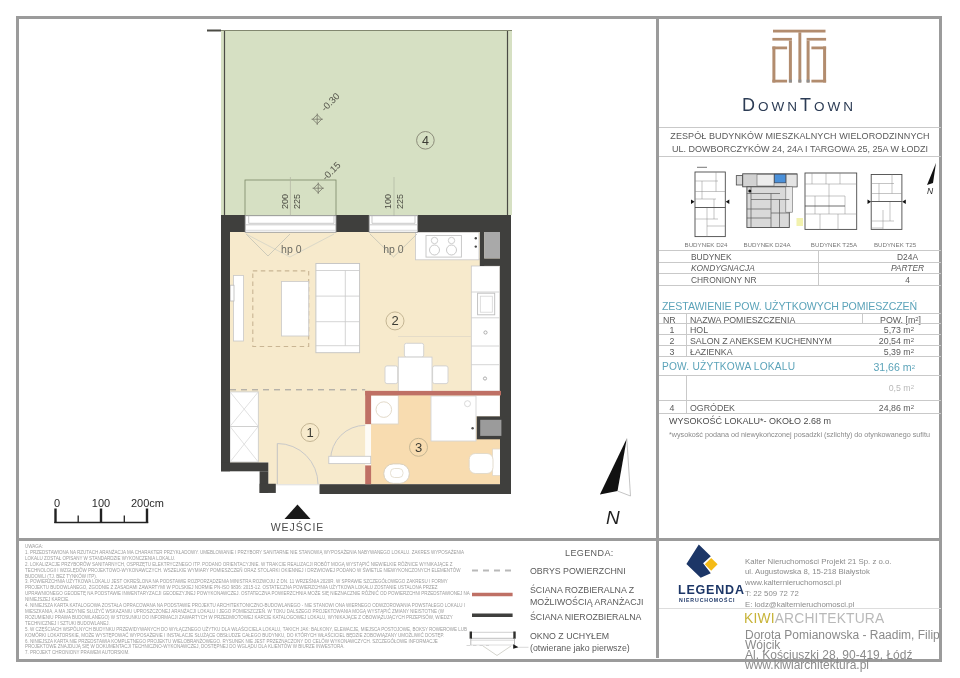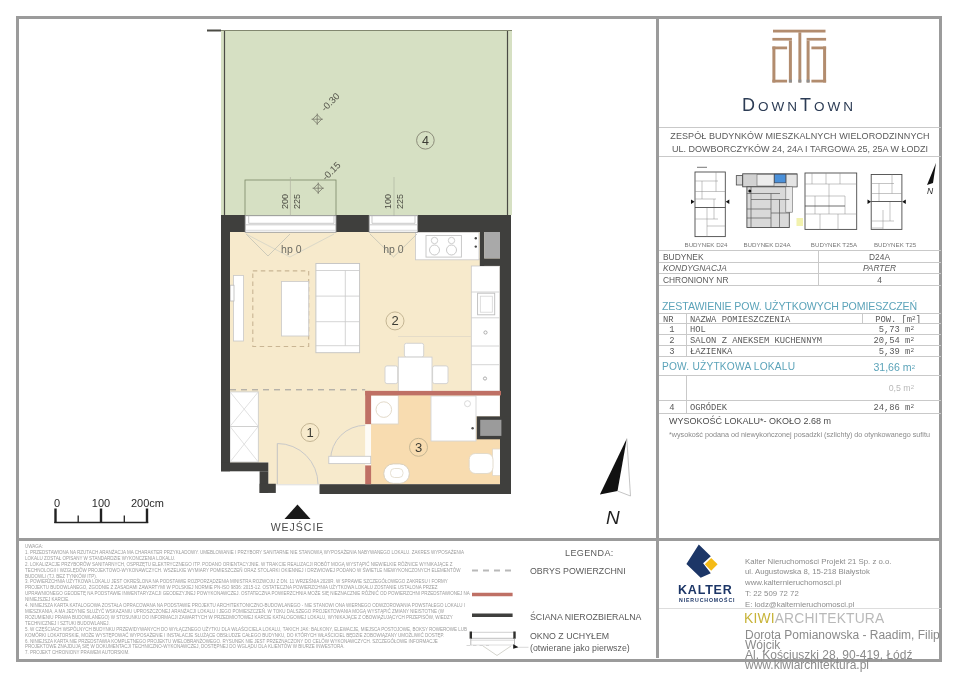--- a/index.html
+++ b/index.html
@@ -11,27 +11,27 @@
   #hdiv{left:17px;top:538px;width:922px;height:3px;background:#9b9b9b;}
   svg{display:block;}
   #plansvg{left:0;top:0;}
   
   .addr{left:660px;top:0px;width:280px;text-align:center;color:#5a5a5a;white-space:nowrap;}
   #addr1{top:131px;font-size:9px;letter-spacing:0.1px;}
   #addr2{top:143.5px;font-size:9px;letter-spacing:0px;}
   .hline{background:#c9c9c9;height:1px;}
   .blabel{top:241px;font-size:6.2px;color:#777;text-align:center;width:70px;}
   
-  .t1row{left:659px;width:255px;height:11.2px;font-size:8.4px;color:#5a5a5a;}
+  .t1row{left:687px;width:255px;height:11.2px;font-size:8.4px;color:#5a5a5a;}
   .t1row .lab{position:absolute;left:4px;top:1.5px;}
   .t1row .val{position:absolute;left:159px;width:123px;text-align:center;top:1.5px;}
   
   .teal{color:#5ba3b9;}
   .gray{color:#b9b9b9;}
-  .cell{position:absolute;font-size:8.8px;color:#5a5a5a;font-family:Liberation Mono, monospace;}
+  .cell{position:absolute;font-size:8.8px;color:#5a5a5a;}
   sup{font-size:6px;vertical-align:2px;}
 </style>
 </head>
 <body>
 <div id="page">
 
   <div class="abs" id="frame"></div>
   <div class="abs" id="vdiv"></div>
   <div class="abs" id="hdiv"></div>
 
@@ -89,39 +89,40 @@
   <div class="abs cell" style="left:663px;top:403px;width:18px;text-align:center;">4</div>
   <div class="abs cell" style="left:690px;top:403px;text-align:center;">OGRÓDEK</div>
   <div class="abs cell" style="left:833px;top:403px;width:81px;text-align:right;">24,86 m<sup>2</sup></div>
   <div class="abs hline" style="left:659px;top:412.7px;width:282px;"></div>
   <div class="abs" style="left:685.5px;top:312.5px;width:1px;height:43.6px;background:#c9c9c9;"></div>
   <div class="abs" style="left:685.5px;top:374.6px;width:1px;height:38.1px;background:#c9c9c9;"></div>
   <div class="abs" style="left:861.5px;top:312.5px;width:1px;height:10.7px;background:#c9c9c9;"></div>
   <div class="abs" style="left:669px;top:416px;font-size:9px;color:#4c4c4c;">WYSOKOŚĆ LOKALU*- OKOŁO 2.68 m</div>
   <div class="abs" style="left:669px;top:429.5px;font-size:7.2px;color:#8a8a8a;">*wysokość podana od niewykończonej posadzki (szlichty) do otynkowanego sufitu</div>
 
-  <div class="abs" style="left:678px;top:583px;font-size:12.5px;font-weight:bold;color:#1c3667;letter-spacing:0.8px;">KALTER</div>
+  <div class="abs" style="left:678px;top:583px;font-size:12.5px;font-weight:bold;color:#1c3667;letter-spacing:0.8px;">LEGENDA</div>
   <div class="abs" style="left:679px;top:596.5px;font-size:5.2px;font-weight:bold;color:#1c3667;letter-spacing:0.9px;">NIERUCHOMOŚCI</div>
   <div class="abs" style="left:745px;top:556.5px;font-size:7.8px;color:#8b8b8b;line-height:10.75px;">Kalter Nieruchomości Projekt 21 Sp. z o.o.<br>ul. Augustowska 8, 15-218 Białystok<br>www.kalternieruchomosci.pl<br>T: 22 509 72 72<br>E: lodz@kalternieruchomosci.pl</div>
   <div class="abs hline" style="left:659px;top:607.5px;width:282px;background:#ddd;"></div>
   <div class="abs" style="left:744px;top:611px;font-size:13.8px;letter-spacing:0.2px;"><span style="color:#c8b43a;">KIWI</span><span style="color:#b9b9b9;">ARCHITEKTURA</span></div>
   <div class="abs" style="left:745px;top:629.5px;font-size:12px;color:#8b8b8b;line-height:10.2px;">Dorota Pomianowska - Raadim, Filip Wójcik<br>Al. Kościuszki 28, 90-419, Łódź<br>www.kiwiarchitektura.pl</div>
 
   <div class="abs" style="left:25px;top:544px;width:445px;font-size:4.5px;line-height:5.9px;color:#9b9b9b;">
   UWAGA:<br>
   1. PRZEDSTAWIONA NA RZUTACH ARANŻACJA MA CHARAKTER PRZYKŁADOWY. UMEBLOWANIE I PRZYBORY SANITARNE NIE STANOWIĄ WYPOSAŻENIA NABYWANEGO LOKALU. ZAKRES WYPOSAŻENIA LOKALU ZOSTAŁ OPISANY W STANDARDZIE WYKONCZENIA LOKALU.<br>
   2. LOKALIZACJE PRZYBORÓW SANITARNYCH, OSPRZĘTU ELEKTRYCZNEGO ITP. PODANO ORIENTACYJNIE. W TRAKCIE REALIZACJI ROBÓT MOGĄ WYSTĄPIĆ NIEWIELKIE RÓŻNICE WYNIKAJĄCE Z TECHNOLOGII I WZGLĘDÓW PROJEKTOWO-WYKONAWCZYCH. WSZELKIE WYMIARY POMIESZCZEŃ ORAZ STOLARKI OKIENNEJ I DRZWIOWEJ PODANO W ŚWIETLE NIEWYKONCZONYCH ELEMENTÓW BUDOWLI (TJ. BEZ TYNKÓW ITP).<br>
   3. POWIERZCHNIA UŻYTKOWA LOKALU JEST OKREŚLONA NA PODSTAWIE ROZPORZĄDZENIA MINISTRA ROZWOJU Z DN. 11 WRZEŚNIA 2020R. W SPRAWIE SZCZEGÓŁOWEGO ZAKRESU I FORMY PROJEKTU BUDOWLANEGO, ZGODNIE Z ZASADAMI ZAWARTYMI W POLSKIEJ NORMIE PN-ISO 9836: 2015-12. OSTATECZNA POWIERZCHNIA UŻYTKOWA LOKALU ZOSTANIE USTALONA PRZEZ UPRAWNIONEGO GEODETĘ NA PODSTAWIE INWENTARYZACJI GEODEZYJNEJ POWYKONAWCZEJ. OSTATECZNA POWIERZCHNIA MOŻE SIĘ NIEZNACZNIE RÓŻNIĆ OD POWIERZCHNI PRZEDSTAWIONEJ NA NINIEJSZEJ KARCIE.<br>
   4. NINIEJSZA KARTA KATALOGOWA ZOSTAŁA OPRACOWANA NA PODSTAWIE PROJEKTU ARCHITEKTONICZNO-BUDOWLANEGO - NIE STANOWI ONA WIERNEGO ODWZOROWANIA POWSTAŁEGO LOKALU I MIESZKANIA, A MA JEDYNIE SŁUŻYĆ WSKAZANIU UPROSZCZONEJ ARANŻACJI LOKALU I JEGO POMIESZCZEŃ. W TOKU DALSZEGO PROJEKTOWANIA MOGĄ WYSTĄPIĆ ZMIANY NIEISTOTNE (W ROZUMIENIU PRAWA BUDOWLANEGO) W STOSUNKU DO INFORMACJI ZAWARTYCH W PRZEDMIOTOWEJ KARCIE KATALOGOWEJ LOKALU, WYNIKAJĄCE Z OBOWIĄZUJĄCYCH PRZEPISÓW, WIEDZY TECHNICZNEJ I SZTUKI BUDOWLANEJ.<br>
   5. W CZĘŚCIACH WSPÓLNYCH BUDYNKU PRZEWIDYWANYCH DO WYŁĄCZNEGO UŻYTKU DLA WŁAŚCICIELA LOKALU, TAKICH JAK: BALKONY, ELEWACJE, MIEJSCA POSTOJOWE, BOKSY ROWEROWE LUB KOMÓRKI LOKATORSKIE, MOŻE WYSTĘPOWAĆ WYPOSAŻENIE I INSTALACJE SŁUŻĄCE OBSŁUDZE CAŁEGO BUDYNKU, DO KTÓRYCH WŁAŚCICIEL BĘDZIE ZOBOWIĄZANY UMOŻLIWIĆ DOSTĘP.<br>
   6. NINIEJSZA KARTA NIE PRZEDSTAWIA KOMPLETNEGO PROJEKTU WIELOBRANŻOWEGO. RYSUNEK NIE JEST PRZEZNACZONY DO CELÓW WYKONAWCZYCH. SZCZEGÓŁOWE INFORMACJE PROJEKTOWE ZNAJDUJĄ SIĘ W DOKUMENTACJI TECHNICZNO-WYKONAWCZEJ, DOSTĘPNEJ DO WGLĄDU DLA KLIENTÓW W BIURZE INWESTORA.<br>
   7. PROJEKT CHRONIONY PRAWEM AUTORSKIM.
   </div>
   <div class="abs" style="left:539px;top:547.5px;font-size:9px;color:#5a5a5a;letter-spacing:0.4px;margin-left:26px;">LEGENDA:</div>
   <div class="abs" style="left:530px;top:566px;font-size:8.8px;color:#5a5a5a;">OBRYS POWIERZCHNI</div>
+  <div class="abs" style="left:530px;top:583.5px;font-size:8.8px;color:#5a5a5a;line-height:12px;">ŚCIANA ROZBIERALNA Z<br>MOŻLIWOŚCIĄ ARANŻACJI</div>
   <div class="abs" style="left:530px;top:611.5px;font-size:8.8px;color:#5a5a5a;">ŚCIANA NIEROZBIERALNA</div>
   <div class="abs" style="left:530px;top:629.5px;font-size:8.8px;color:#5a5a5a;line-height:12.5px;">OKNO Z UCHYŁEM<br>(otwierane jako pierwsze)</div>
 
   <svg id="plansvg" class="abs" width="960" height="678" viewBox="0 0 960 678">
 
     <rect x="221" y="30" width="291" height="185" fill="#d6e0c3"></rect>
     <line x1="224.5" y1="30" x2="224.5" y2="215" stroke="#4b4b45" stroke-width="1.2"></line>
     <line x1="507.5" y1="30" x2="507.5" y2="215" stroke="#4b4b45" stroke-width="1.2"></line>
     <line x1="221" y1="30.5" x2="512" y2="30.5" stroke="#82876f" stroke-width="1"></line>
     <line x1="207" y1="30.5" x2="221" y2="30.5" stroke="#4b4b45" stroke-width="2"></line>

